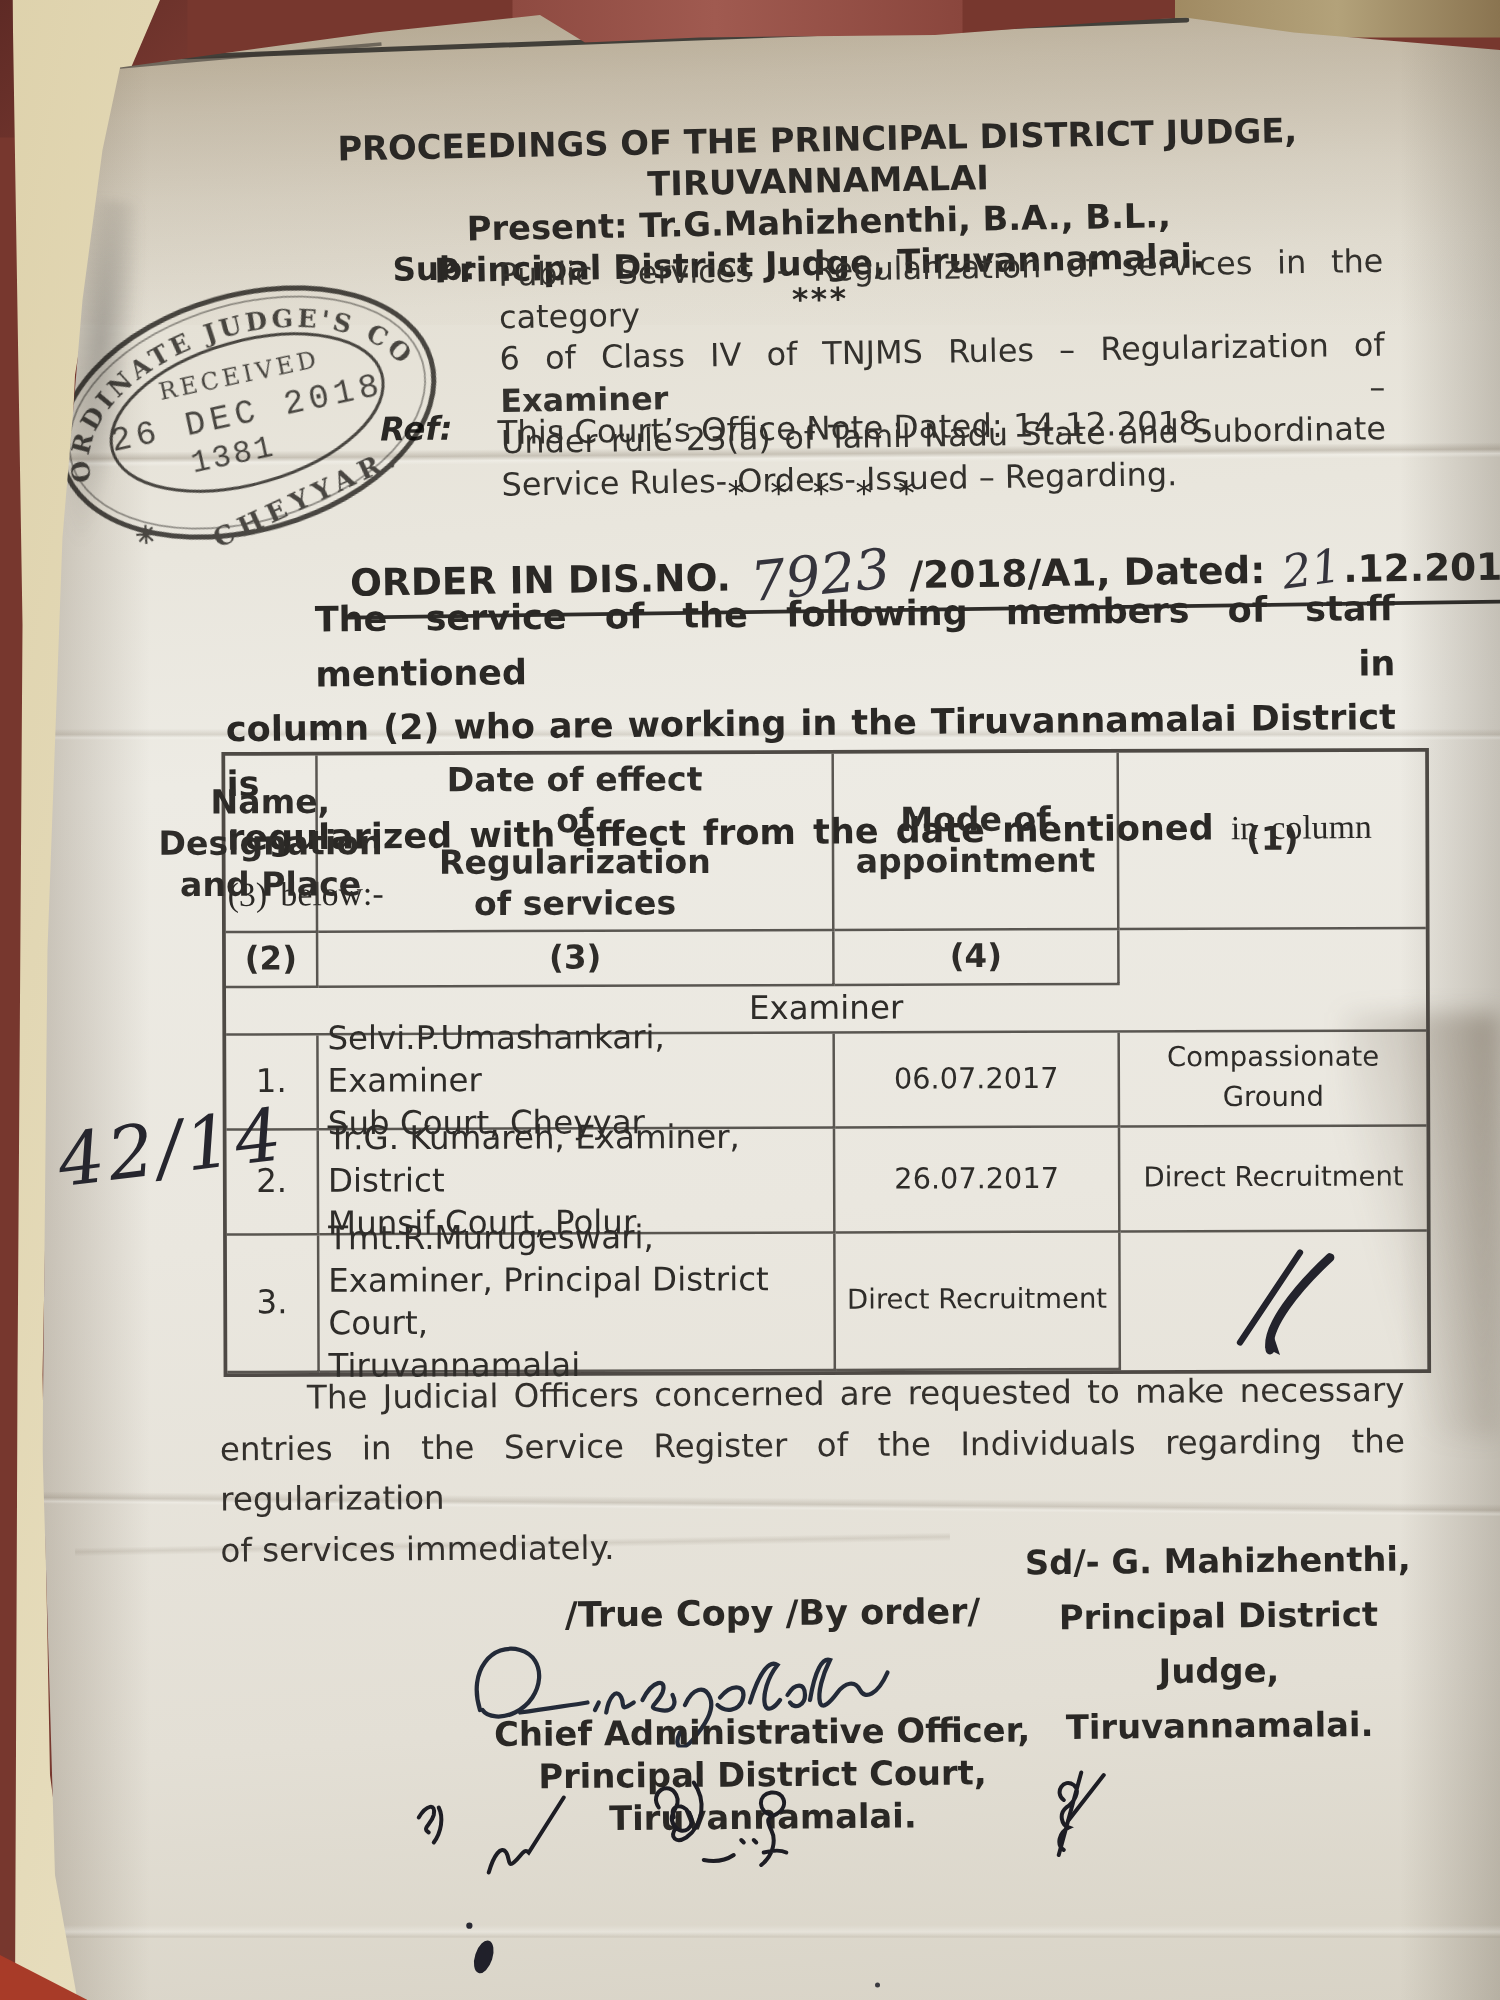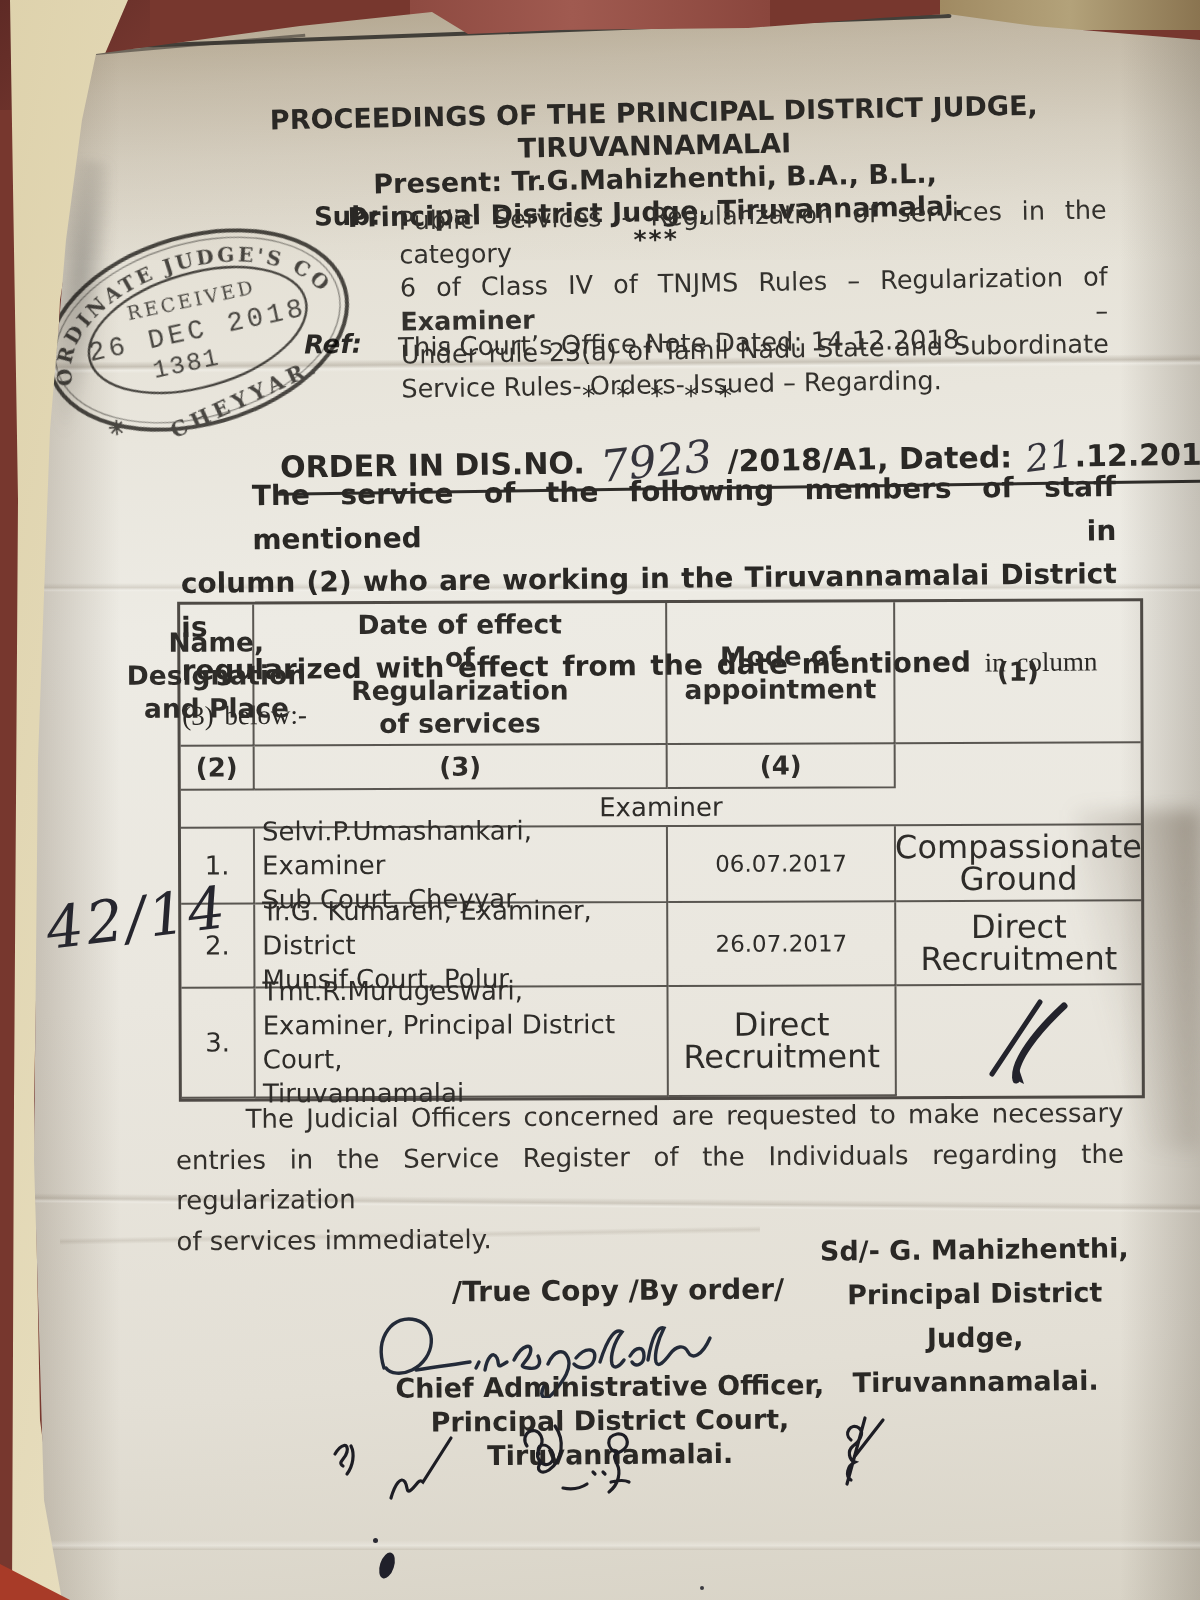--- a/index.html
+++ b/index.html
@@ -75,21 +75,21 @@
     border:3px solid rgba(64,60,55,.92);transform:rotate(-0.2deg);color:#2e2c29;}
   .tbl>div{border-right:2px solid rgba(64,60,55,.85);border-bottom:2px solid rgba(64,60,55,.85);
     display:flex;align-items:center;justify-content:center;text-align:center;
     font-size:26px;padding:2px 4px;box-sizing:border-box;}
   .tbl>div:nth-child(4n){border-right:none;}
   .tbl .th{font-weight:bold;font-size:26.5px;line-height:33px;white-space:pre-line;}
   .tbl .sl-h{justify-content:flex-start;text-align:left;padding-left:12px;}
   .tbl .num{font-weight:bold;}
   .tbl .cat{grid-column:1/-1;border-right:none;font-size:26px;}
   .tbl .name{justify-content:flex-start;text-align:left;white-space:pre-line;line-height:34px;padding-left:7px;}
-  .tbl .mode{font-size:32px;line-height:32px;white-space:pre-line;}
+  .tbl .mode{font-size:22px;line-height:32px;white-space:pre-line;}
   .tbl .date{font-size:23px;}
   .tick{position:absolute;left:978px;top:992px;pointer-events:none;}
   .closep{position:absolute;left:176px;top:1096px;width:948px;font-size:26px;
     line-height:40.5px;color:#33302c;transform:rotate(-0.4deg);}
   .closep .indent{padding-left:70px;}
   .sigright{position:absolute;left:795px;top:1228px;width:360px;text-align:center;
     font-weight:bold;font-size:27px;line-height:44px;color:#2a2825;transform:rotate(-0.6deg);}
   .truecopy{position:absolute;left:452px;top:1274px;font-weight:bold;font-size:28px;color:#2a2825;transform:rotate(-0.5deg);}
   .cao{position:absolute;left:350px;top:1370px;width:520px;text-align:center;
     font-weight:bold;font-size:27px;line-height:34px;color:#2a2825;transform:rotate(-0.5deg);}

